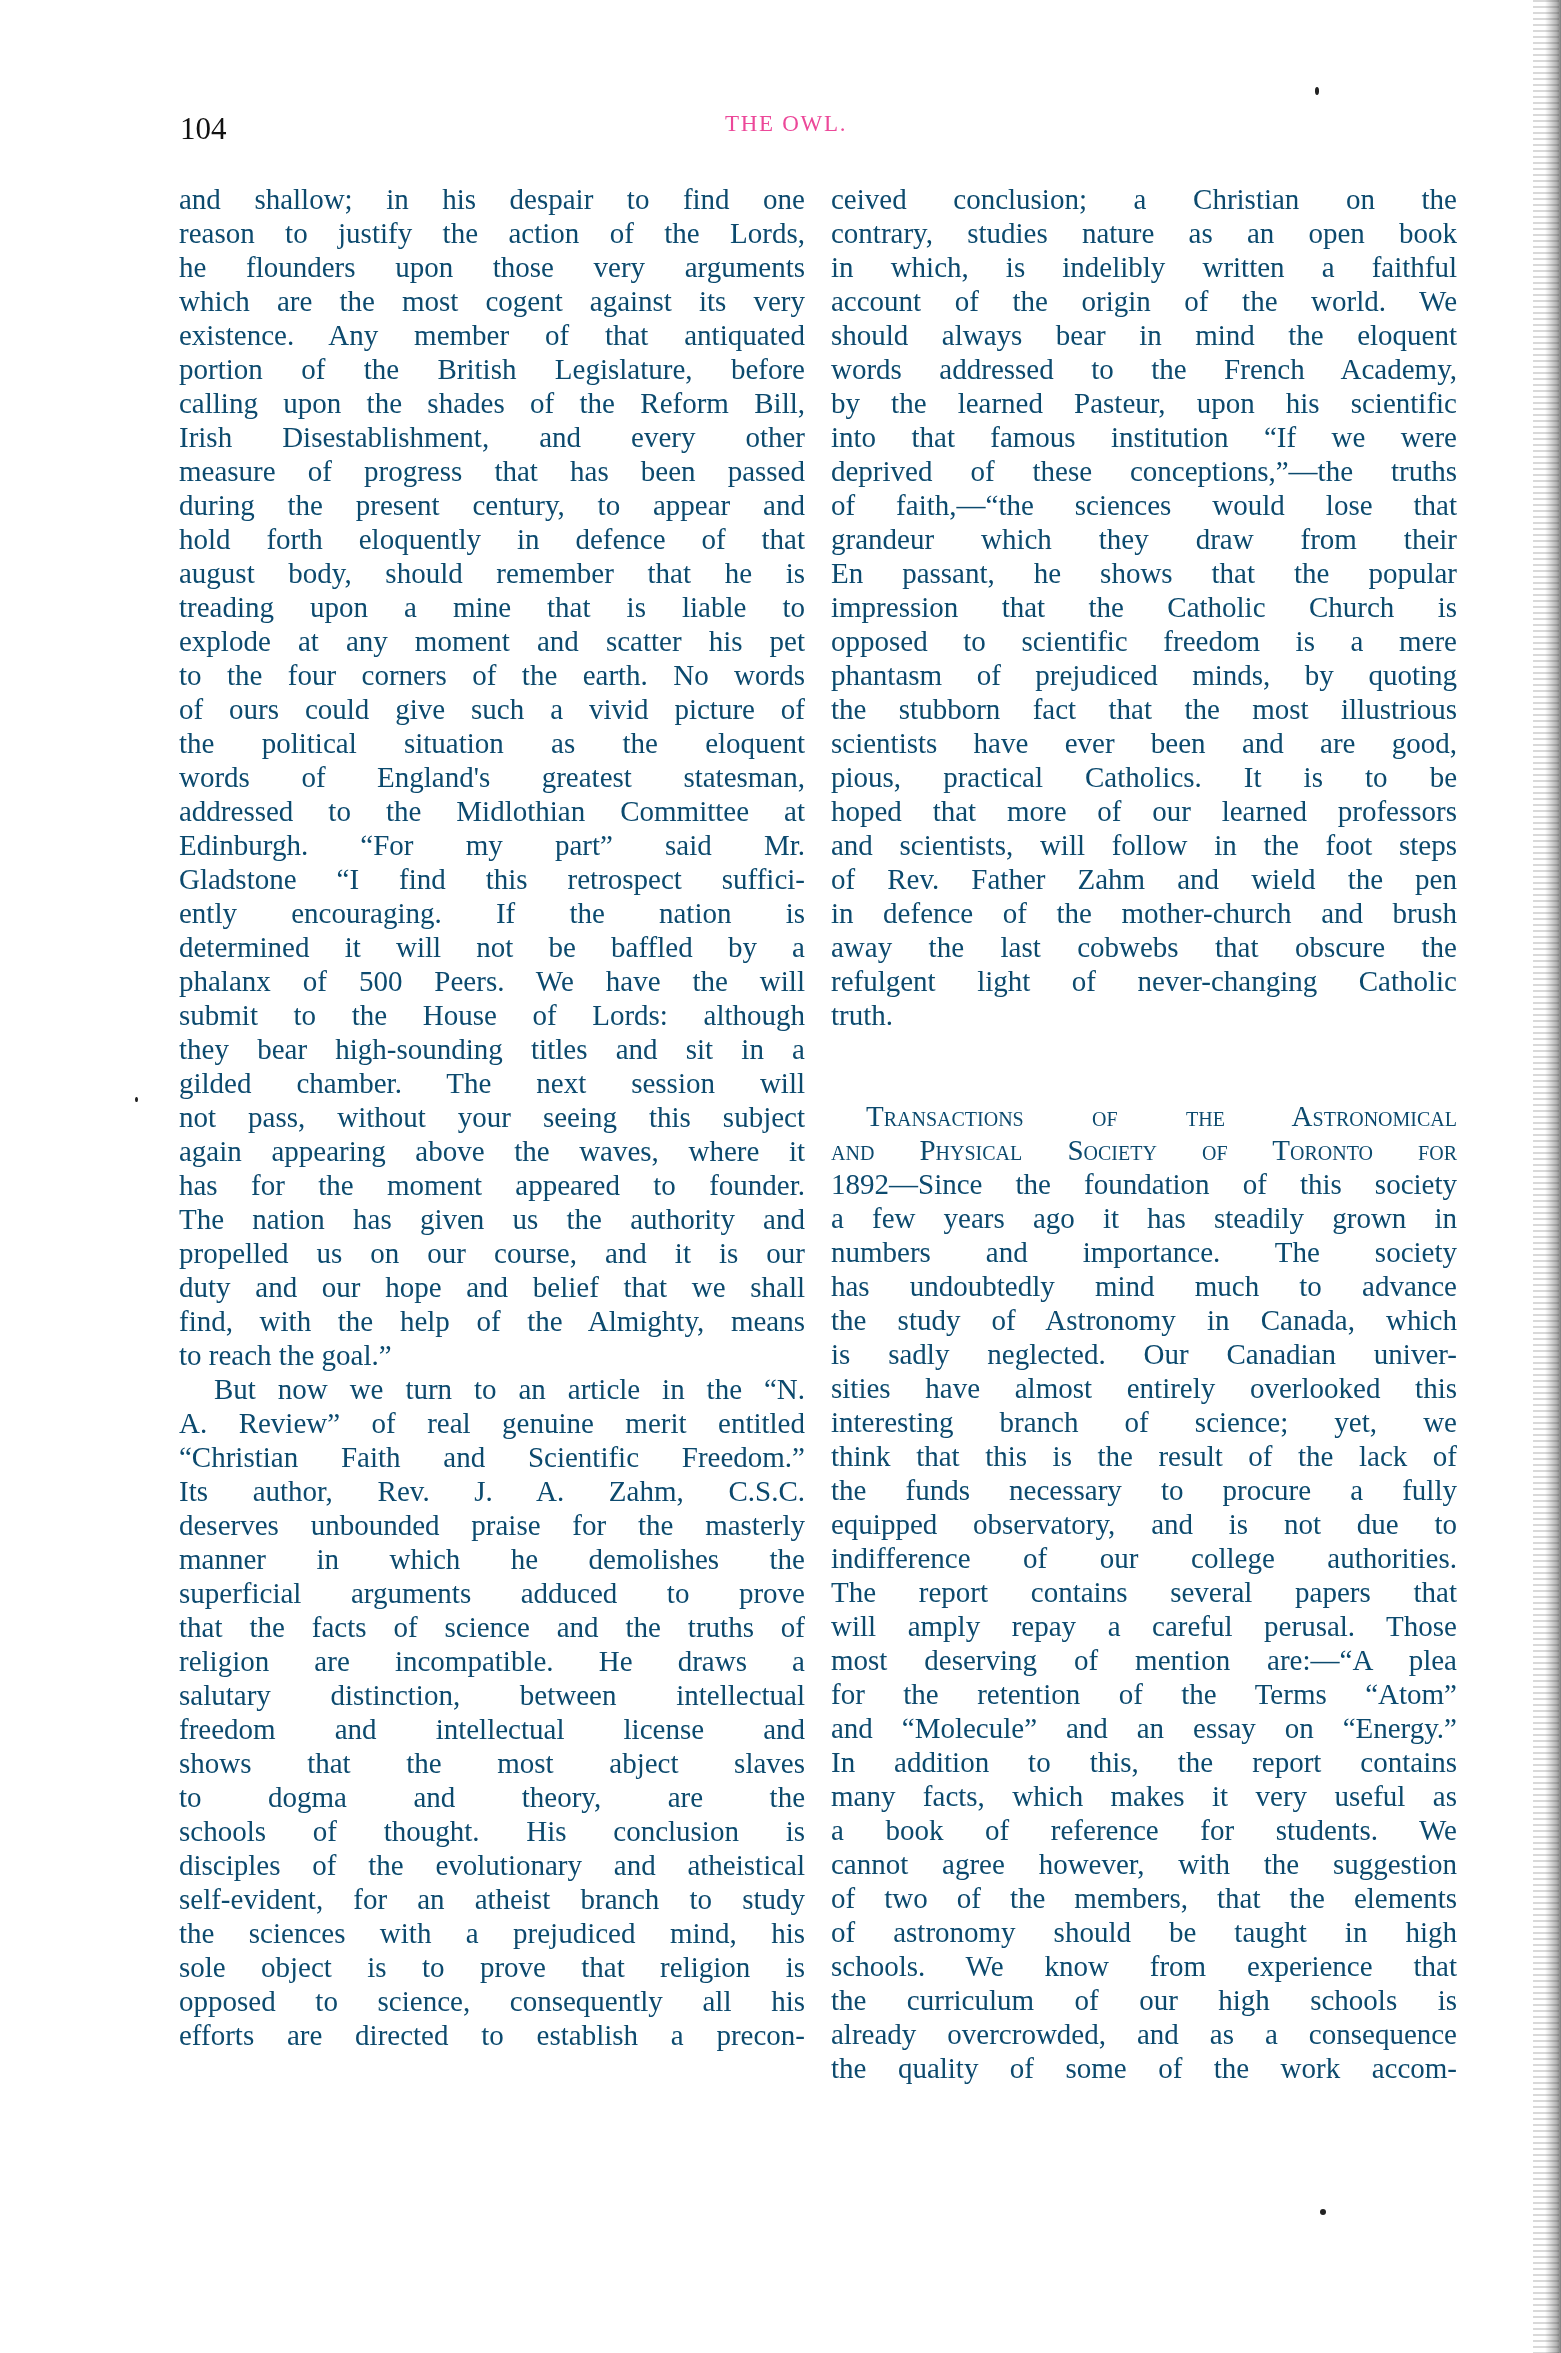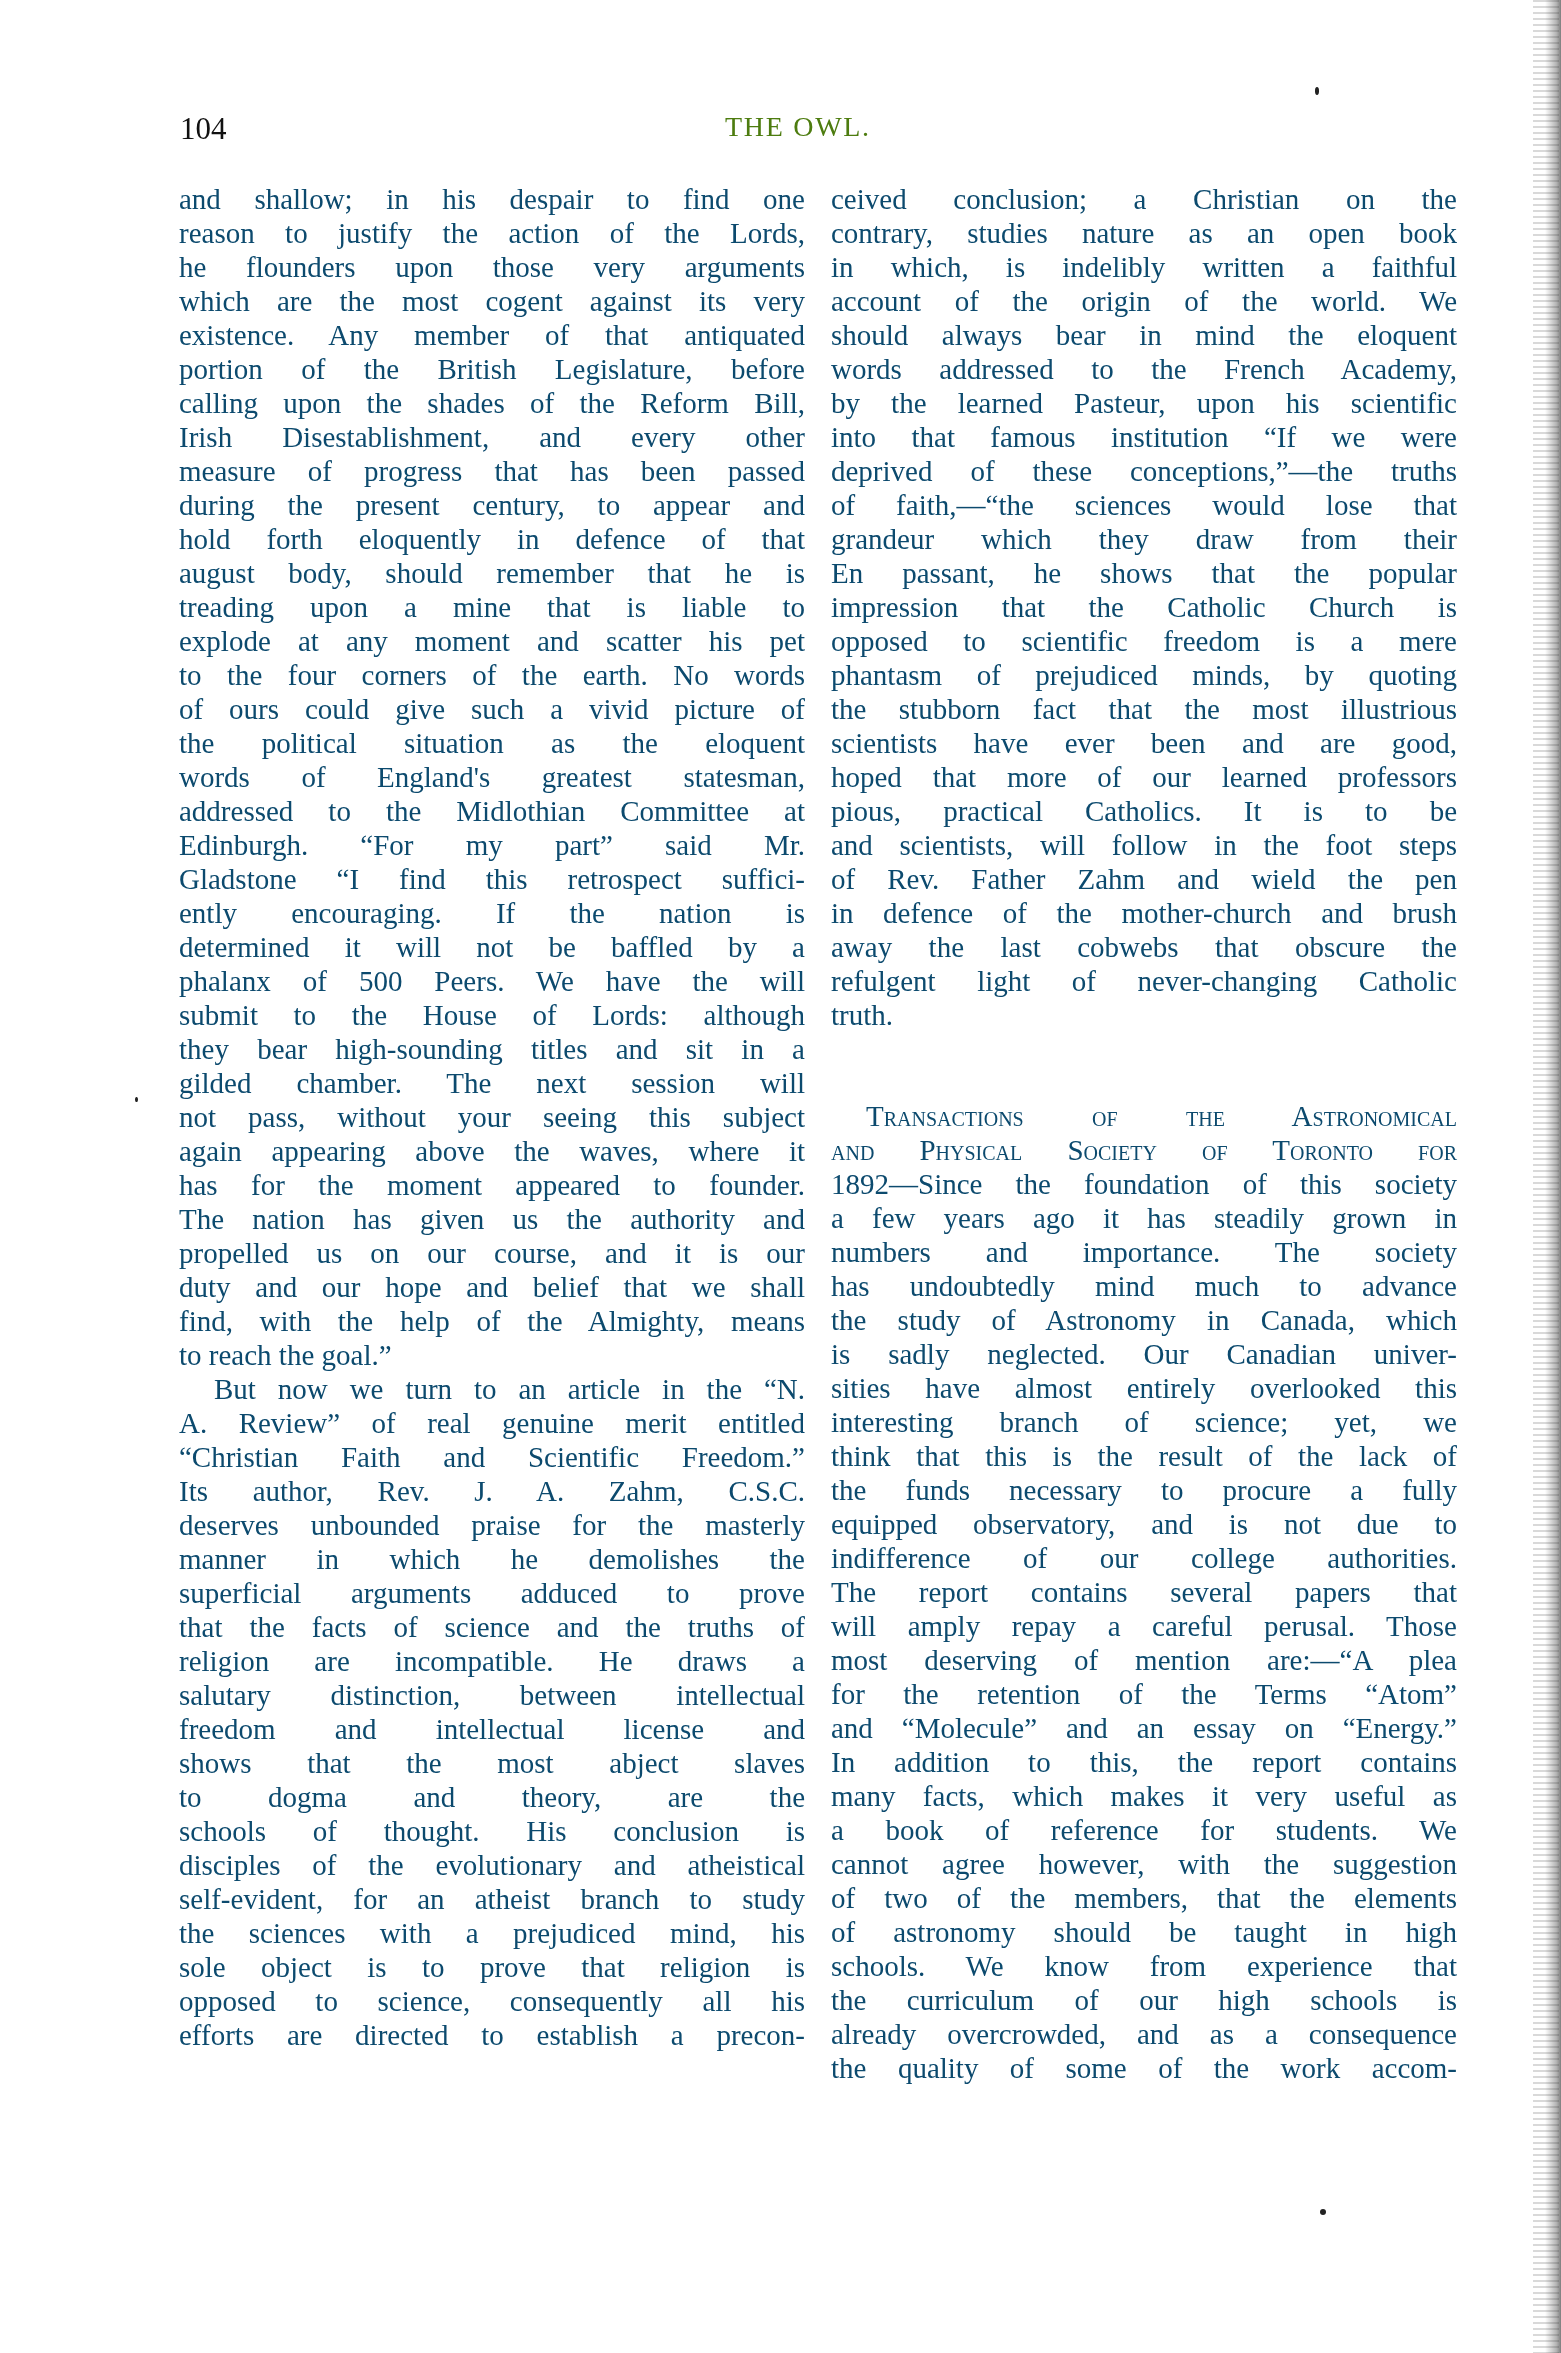--- a/index.html
+++ b/index.html
@@ -5,21 +5,21 @@
   html, body { margin: 0; padding: 0; background: #ffffff; }
   body { width: 1562px; height: 2354px; position: relative; overflow: hidden; }
   .page { position: absolute; left: 0; top: 0; width: 1562px; height: 2050px; background: #ffffff; margin-left: 40px; }
   .running-head { position: absolute; top: 111px; left: 0; width: 1562px; height: 43px; }
   .page-number {
     position: absolute; left: 140px; top: 0;
     font-family: "Liberation Serif", serif; font-size: 31px; color: #111;
   }
   .journal-title {
     position: absolute; left: 685px; top: 0;
-    font-family: "Liberation Serif", serif; font-size: 28px; letter-spacing: 1.7px; color: #4d7c0f;
+    font-family: "Liberation Serif", serif; font-size: 23px; letter-spacing: 1.7px; color: #ec4899;
   }
   .column {
     position: absolute; top: 182px; width: 626px;
     font-family: "Liberation Serif", serif; font-size: 29px; line-height: 34px;
     color: #0c4a6e; text-align: justify;
   }
   .col-left { left: 139px; }
   .col-right { left: 791px; }
   .line { display: block; white-space: nowrap; text-align-last: justify; height: 34px; }
   .line.last { text-align-last: left; }
@@ -117,22 +117,22 @@
       <span class="line">into that famous institution “If we were</span>
       <span class="line">deprived of these conceptions,”—the truths</span>
       <span class="line">of faith,—“the sciences would lose that</span>
       <span class="line">grandeur which they draw from their</span>
       <span class="line">En passant, he shows that the popular</span>
       <span class="line">impression that the Catholic Church is</span>
       <span class="line">opposed to scientific freedom is a mere</span>
       <span class="line">phantasm of prejudiced minds, by quoting</span>
       <span class="line">the stubborn fact that the most illustrious</span>
       <span class="line">scientists have ever been and are good,</span>
+      <span class="line">pious, practical Catholics. It is to be</span>
       <span class="line">hoped that more of our learned professors</span>
-      <span class="line">pious, practical Catholics. It is to be</span>
       <span class="line">and scientists, will follow in the foot steps</span>
       <span class="line">of Rev. Father Zahm and wield the pen</span>
       <span class="line">in defence of the mother-church and brush</span>
       <span class="line">away the last cobwebs that obscure the</span>
       <span class="line">refulgent light of never-changing Catholic</span>
       <span class="line last">truth.</span>
       <span class="gap"></span>
       <span class="line smallcaps indent">Transactions of the Astronomical</span>
       <span class="line smallcaps">and Physical Society of Toronto for</span>
       <span class="line">1892—Since the foundation of this society</span>

